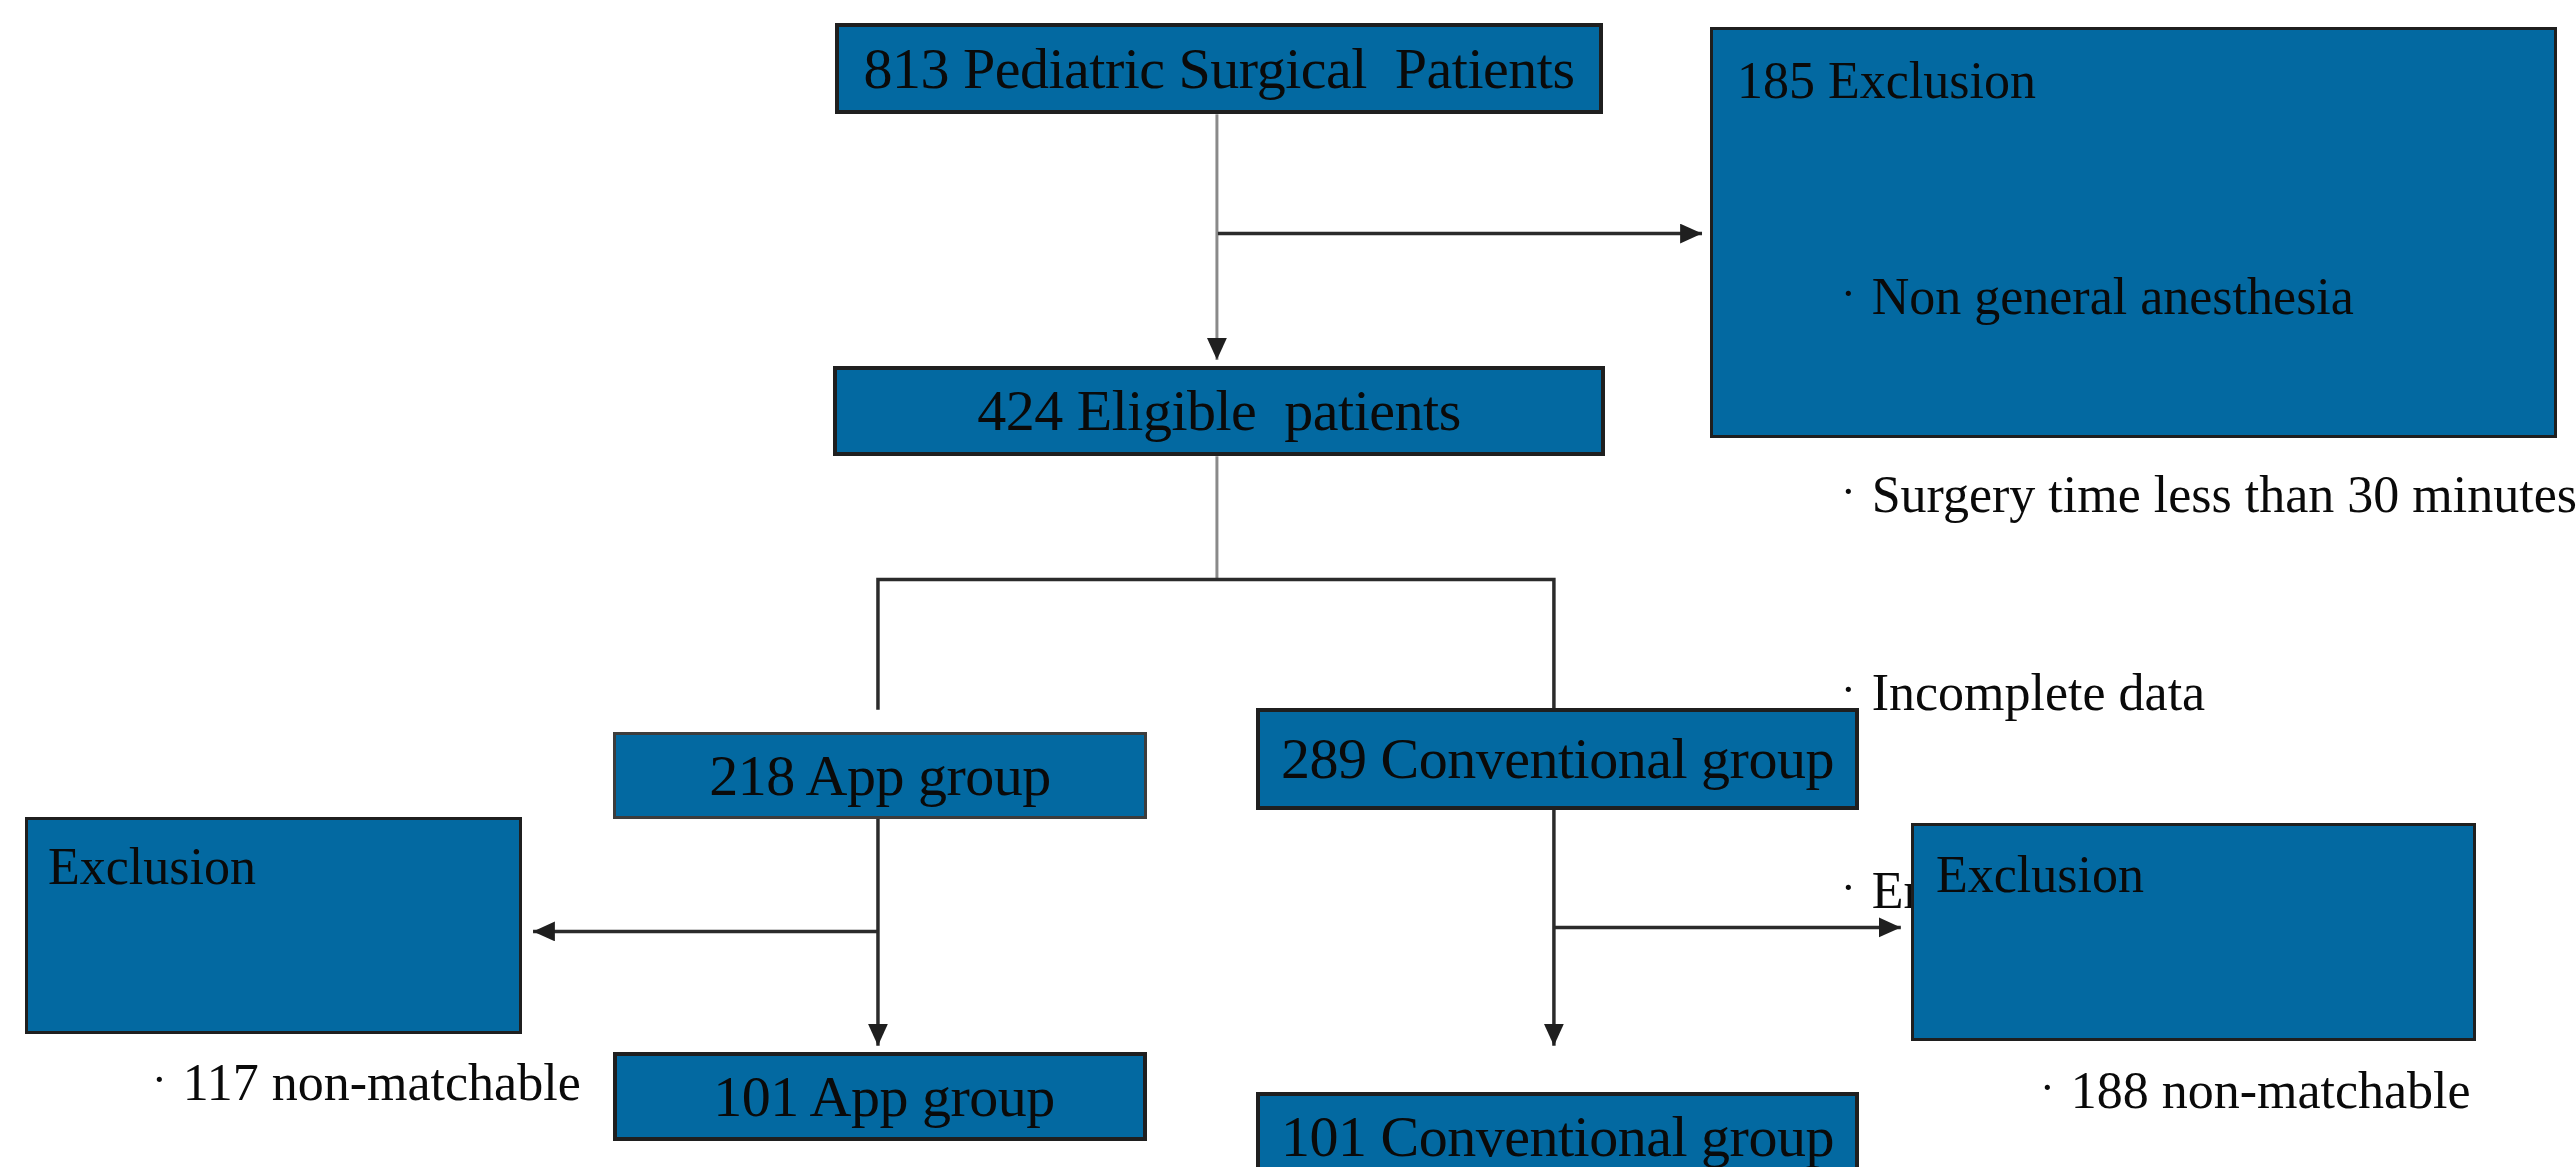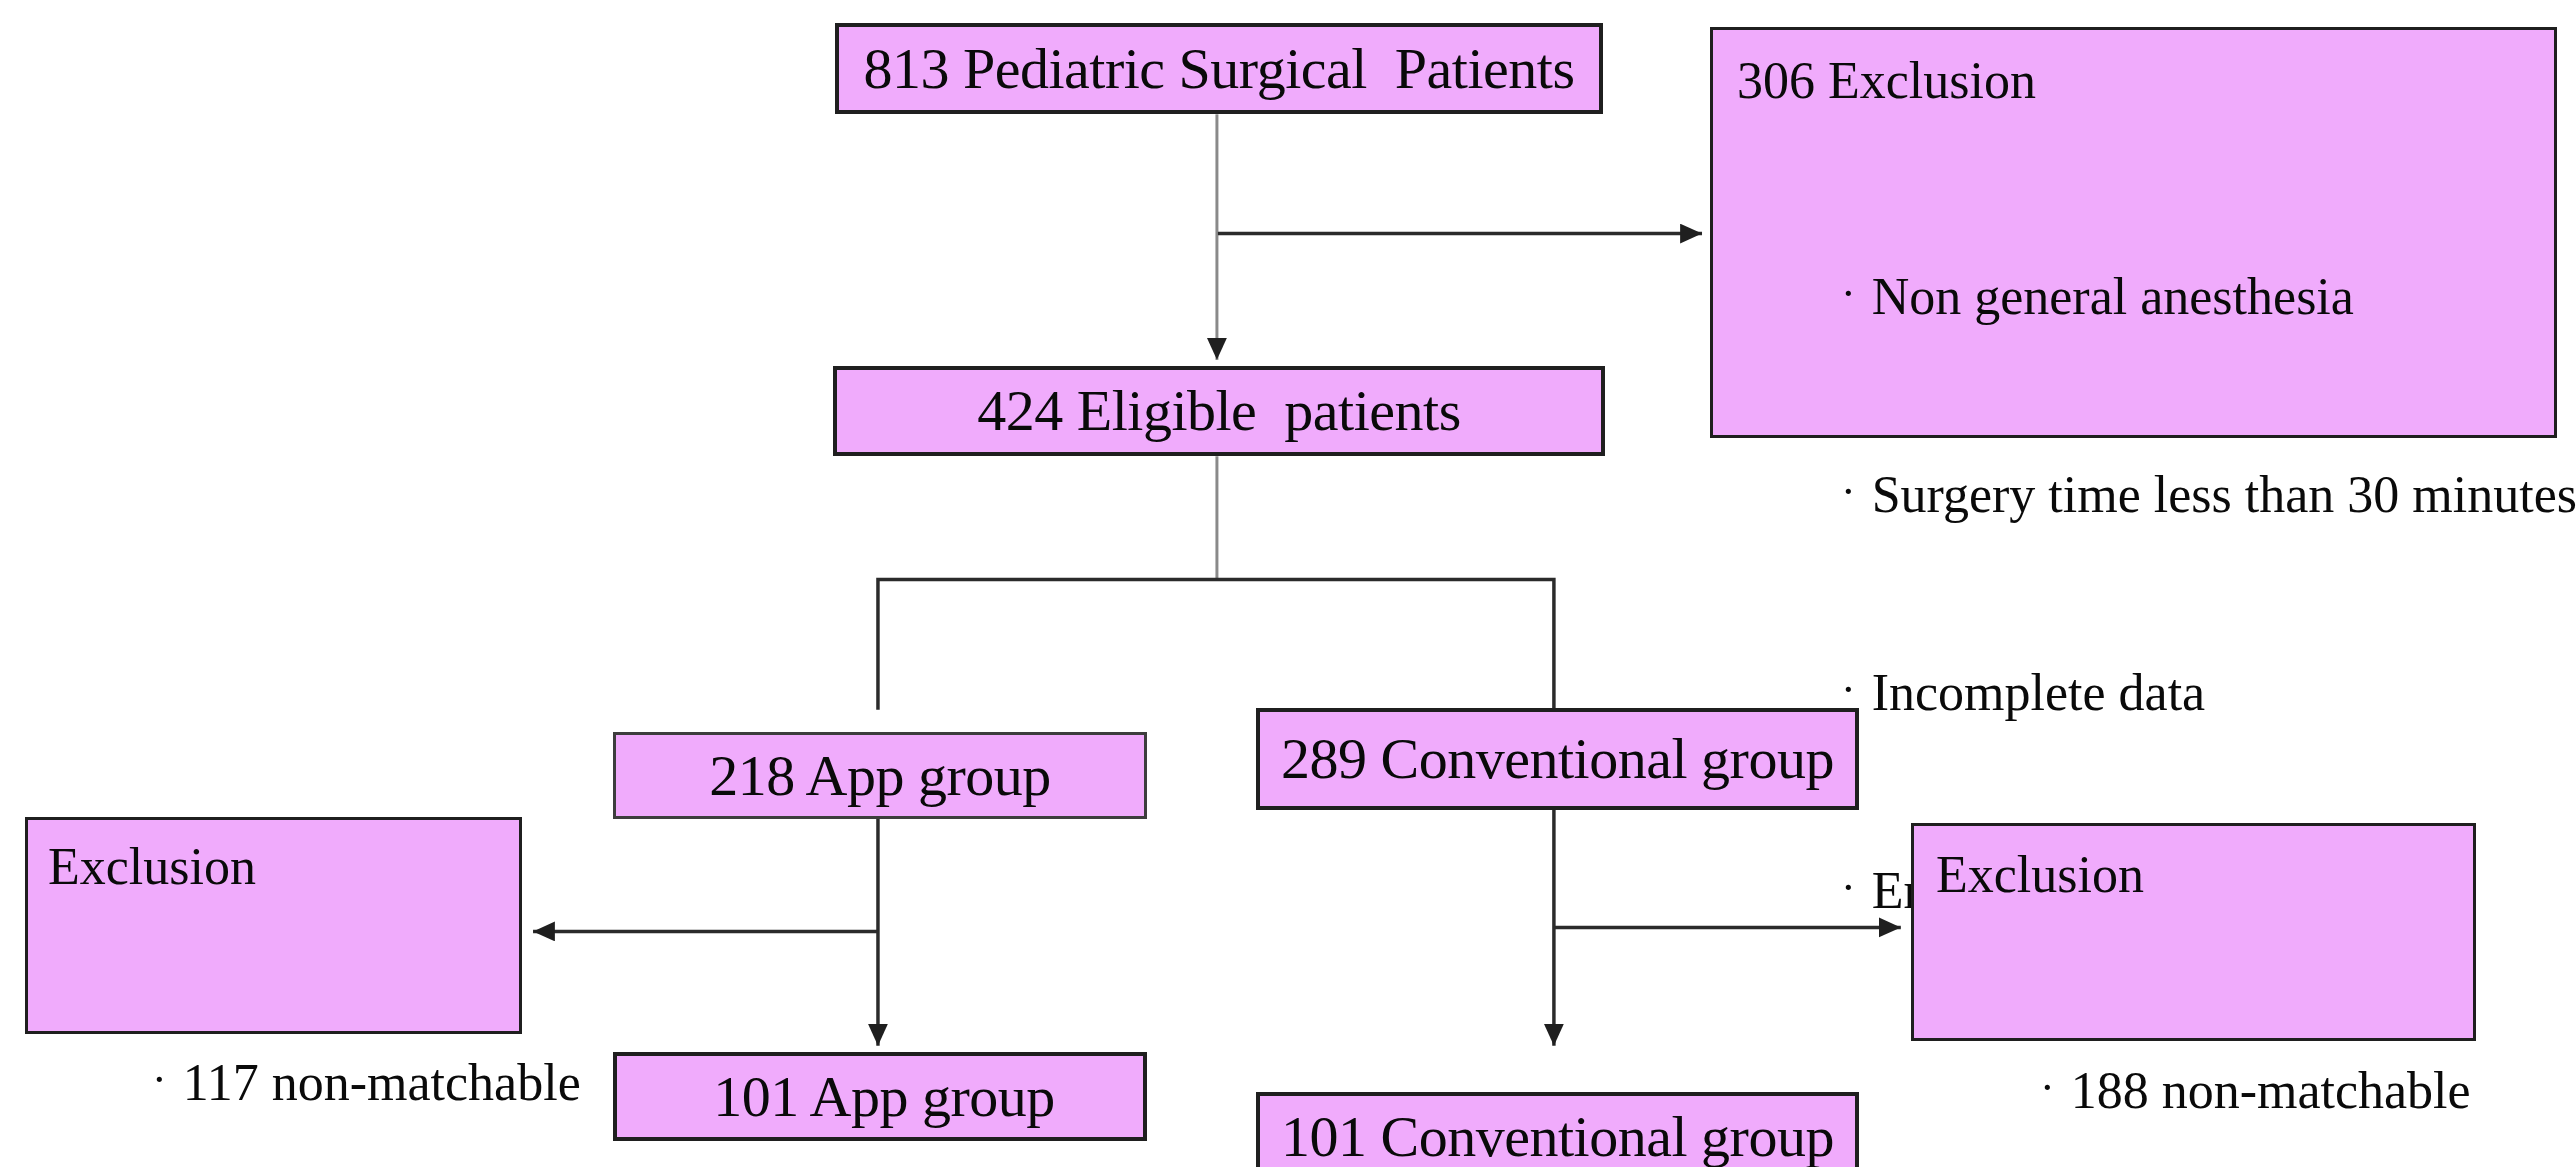--- a/index.html
+++ b/index.html
@@ -20,21 +20,21 @@
     position: absolute;
     left: 0; top: 0;
     width: 2576px;
     height: 1167px;
   }
   .c-dark  { stroke: #2b2b2b; stroke-width: 3.5; fill: none; }
   .c-gray  { stroke: #8a8a8a; stroke-width: 3;   fill: none; }
   .box {
     position: absolute;
     box-sizing: border-box;
-    background: #f0abfc;
+    background: #0369a1;
     border: 4px solid #1f1f1f;
   }
   .label-box {
     display: flex;
     align-items: center;
     justify-content: center;
   }
   .flow-label {
     font-size: 58px;
     letter-spacing: -0.5px;
@@ -101,21 +101,21 @@
     <path class="c-dark" d="M883 937 H536" marker-end="url(#arrow)"></path>
 
     <path class="c-dark" d="M1563 933 H1912" marker-end="url(#arrow)"></path>
   </svg>
 
   <div class="box label-box" id="box-total">
     <span class="flow-label">813 Pediatric Surgical  Patients</span>
   </div>
 
   <div class="box list-box" id="box-exclusion-top">
-    <div class="excl-title">306 Exclusion</div>
+    <div class="excl-title">185 Exclusion</div>
     <div class="excl-items">
       <div class="bullet-item">
         <span class="bullet-glyph">·</span><span>Non general anesthesia</span>
       </div>
       <div class="bullet-item">
         <span class="bullet-glyph">·</span><span>Surgery time less than 30 minutes</span>
       </div>
       <div class="bullet-item">
         <span class="bullet-glyph">·</span><span>Incomplete data</span>
       </div>

